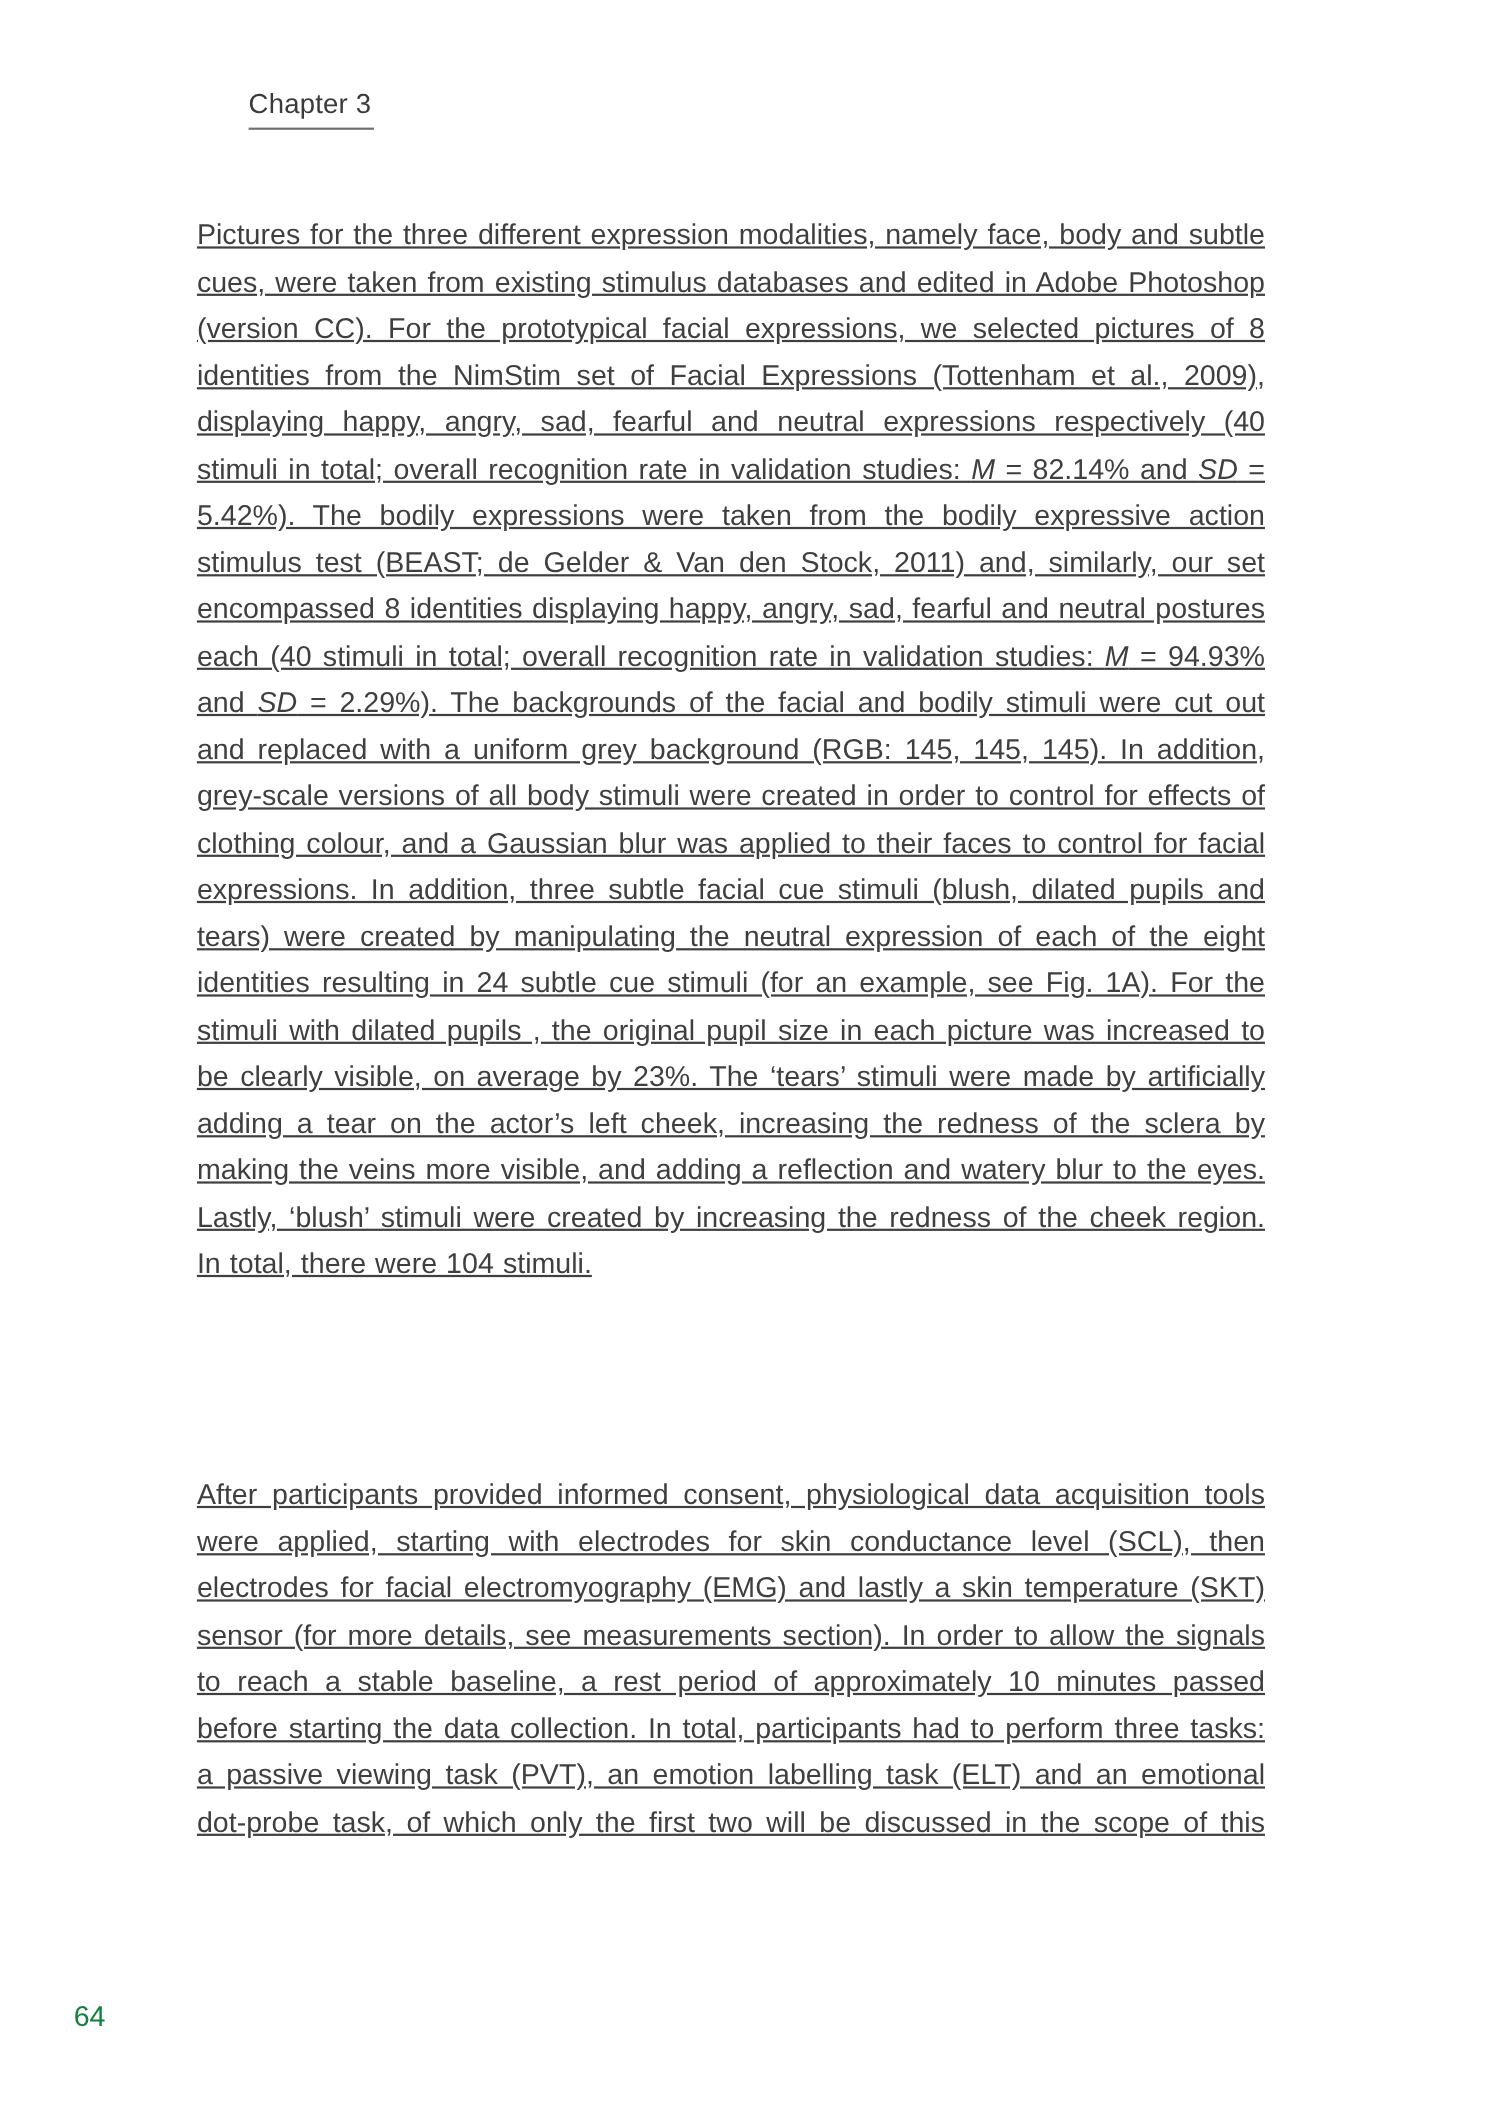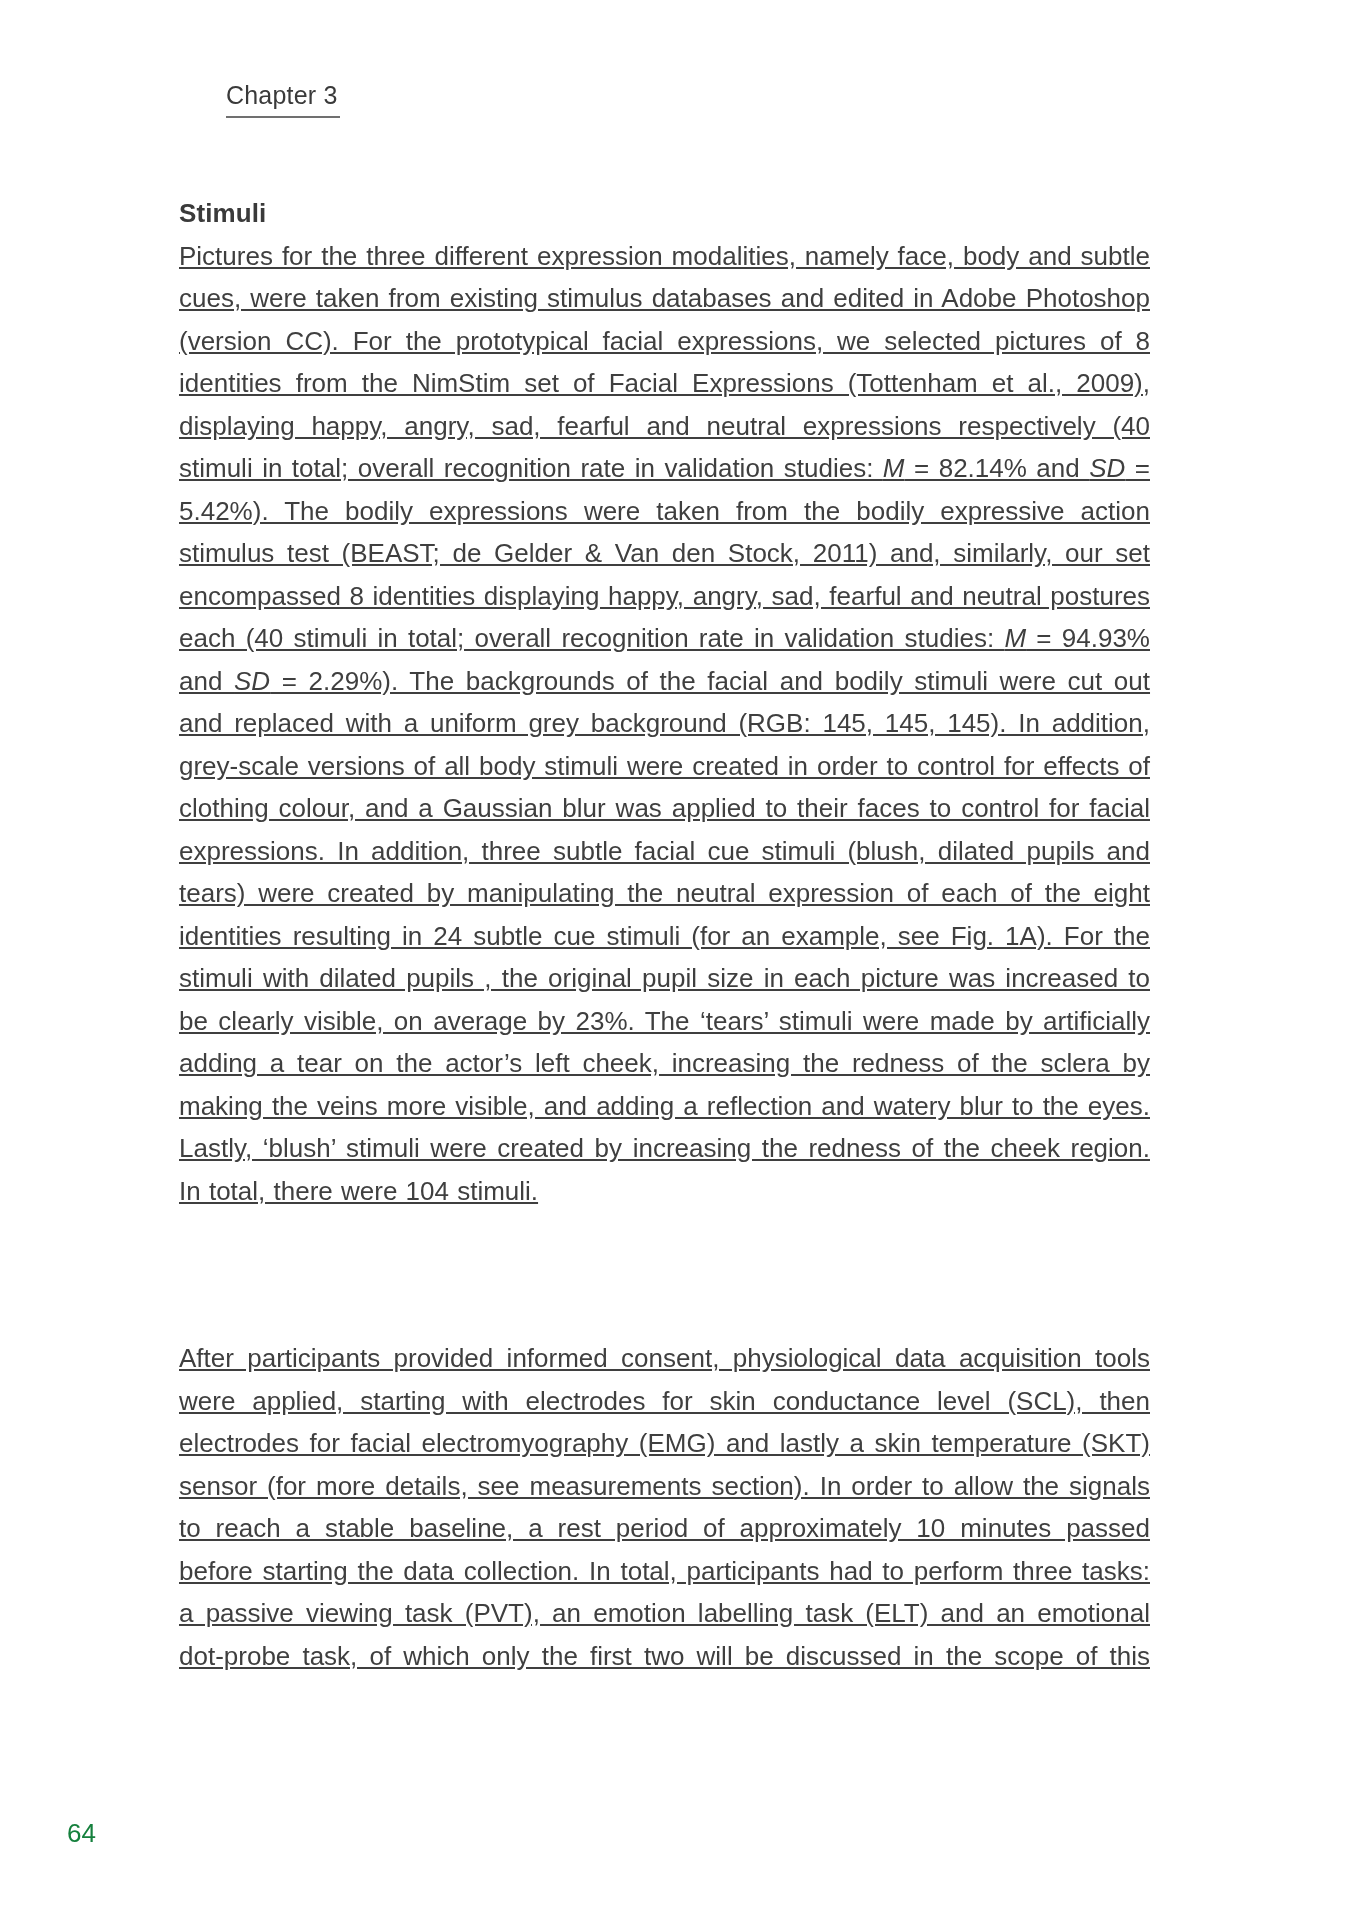--- a/index.html
+++ b/index.html
@@ -67,21 +67,20 @@
     color: #15803d;
   }
 </style>
 </head>
 <body>
 
 <div class="running-header">Chapter 3</div>
 
 <main>
     <section class="text-section">
-      <h2>Stimuli</h2>
       <p><span>Pictures for the three different expression modalities, namely face, body and subtle cues, were taken from existing stimulus databases and edited in Adobe Photoshop (version CC). For the prototypical facial expressions, we selected pictures of 8 identities from the NimStim set of Facial Expressions (Tottenham et al., 2009), displaying happy, angry, sad, fearful and neutral expressions respectively (40 stimuli in total; overall recognition rate in validation studies: </span><i>M</i><span> = 82.14% and </span><i>SD</i><span> = 5.42%). The bodily expressions were taken from the bodily expressive action stimulus test (BEAST; de Gelder &amp; Van den Stock, 2011) and, similarly, our set encompassed 8 identities displaying happy, angry, sad, fearful and neutral postures each (40 stimuli in total; overall recognition rate in validation studies: </span><i>M</i><span> = 94.93% and </span><i>SD</i><span> = 2.29%). The backgrounds of the facial and bodily stimuli were cut out and replaced with a uniform grey background (RGB: 145, 145, 145). In addition, grey-scale versions of all body stimuli were created in order to control for effects of clothing colour, and a Gaussian blur was applied to their faces to control for facial expressions. In addition, three subtle facial cue stimuli (blush, dilated pupils and tears) were created by manipulating the neutral expression of each of the eight identities resulting in 24 subtle cue stimuli (for an example, see Fig. 1A). For the stimuli with dilated pupils , the original pupil size in each picture was increased to be clearly visible, on average by 23%. The ‘tears’ stimuli were made by artificially adding a tear on the actor’s left cheek, increasing the redness of the sclera by making the veins more visible, and adding a reflection and watery blur to the eyes. Lastly, ‘blush’ stimuli were created by increasing the redness of the cheek region. In total, there were 104 stimuli.</span></p>
     </section>
     <section class="text-section">
       <p class="justify-last"><span>After participants provided informed consent, physiological data acquisition tools were applied, starting with electrodes for skin conductance level (SCL), then electrodes for facial electromyography (EMG) and lastly a skin temperature (SKT) sensor (for more details, see measurements section). In order to allow the signals to reach a stable baseline, a rest period of approximately 10 minutes passed before starting the data collection. In total, participants had to perform three tasks: a passive viewing task (PVT), an emotion labelling task (ELT) and an emotional dot-probe task, of which only the first two will be discussed in the scope of this</span></p>
     </section>
   </main>
 
 <div class="page-number">64</div>
 
 </body></html>

